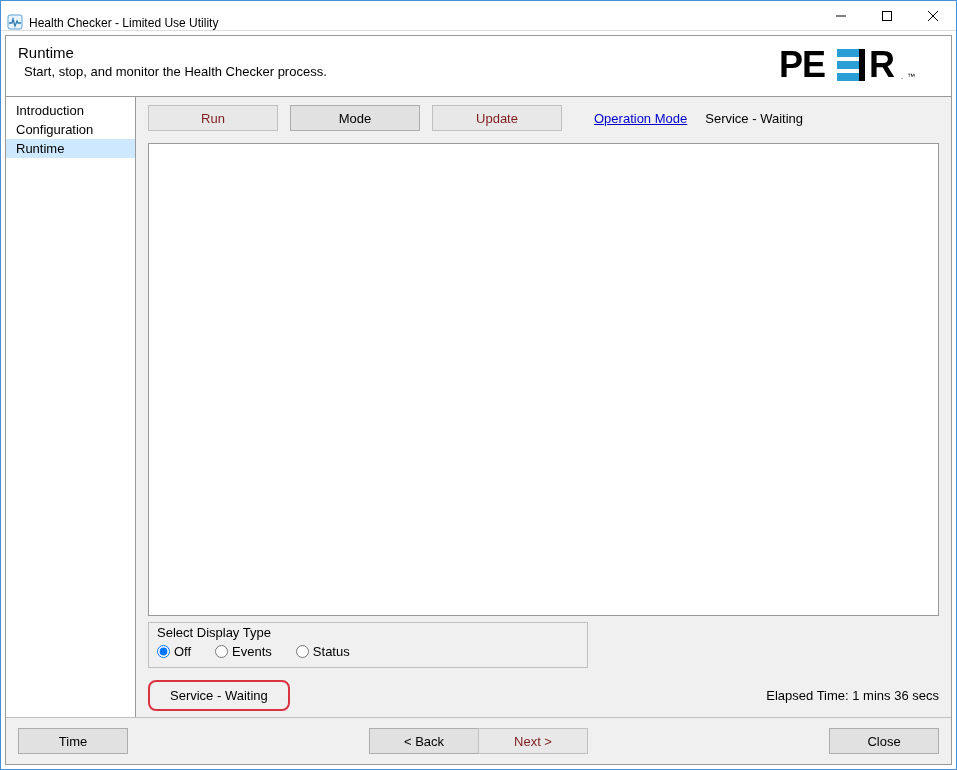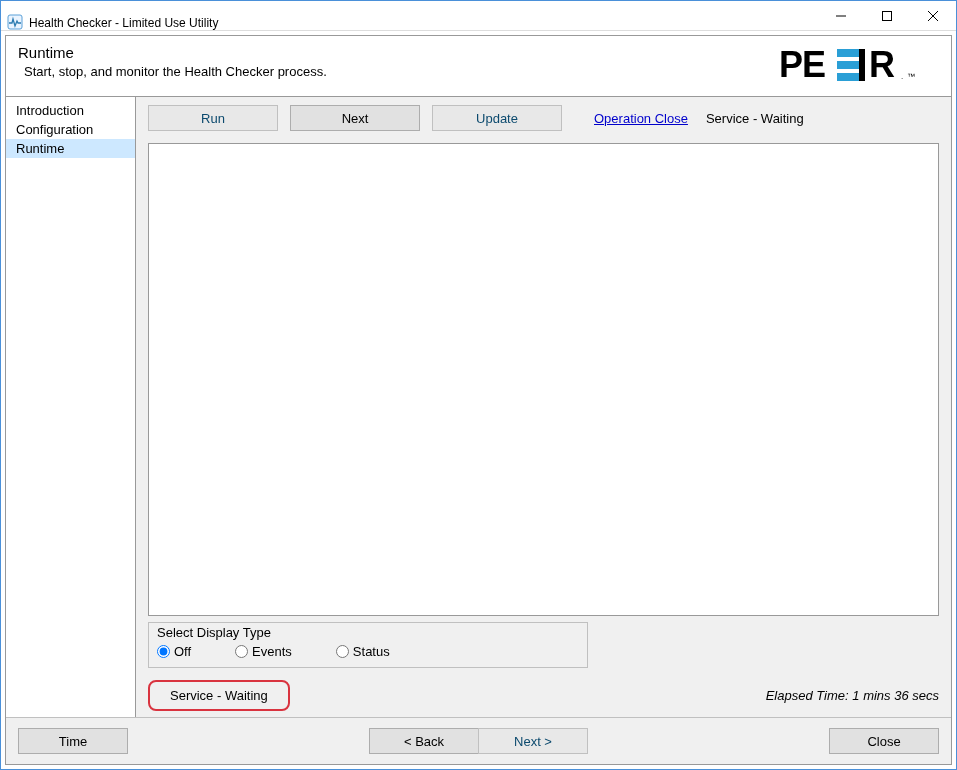--- a/index.html
+++ b/index.html
@@ -100,21 +100,21 @@
     height: 26px;
     background: #e1e1e1;
     border: 1px solid #adadad;
     font-size: 13px;
     display: flex;
     align-items: center;
     justify-content: center;
     cursor: default;
   }
   .btn.disabled {
-    color: #0c4a6e;
+    color: #7f1d1d;
     background: #e8e8e8;
     border-color: #c0c0c0;
   }
   .op-mode-link {
     color: #0000cc;
     text-decoration: underline;
     margin-left: 20px;
     cursor: pointer;
     font-size: 13px;
   }
@@ -136,21 +136,21 @@
     padding: 2px 8px 8px 8px;
     width: 440px;
     background: #f0f0f0;
   }
   .group-title {
     font-size: 13px;
     margin-bottom: 4px;
   }
   .radio-row {
     display: flex;
-    gap: 44px;
+    gap: 24px;
     align-items: flex-end;
   }
   .radio-opt {
     display: flex;
     align-items: center;
     gap: 4px;
     font-size: 13px;
     cursor: default;
   }
   .radio-opt input { margin:0; }
@@ -164,21 +164,20 @@
   }
   .status-left-box {
     border: 2px solid #d9333f;
     border-radius: 8px;
     padding: 6px 20px;
     font-size: 13px;
     background: #f0f0f0;
   }
   .elapsed {
     font-size: 13px;
-    font-style: italic;
   }
 
   .bottom-bar {
     display: flex;
     align-items: center;
     padding: 10px 12px;
     background: #f0f0f0;
     border-top: 1px solid #c0c0c0;
   }
   .bottom-bar .btn { min-width: 110px; }
@@ -245,23 +244,23 @@
     <div class="body-row">
       <div class="sidebar">
         <div class="sidebar-item">Introduction</div>
         <div class="sidebar-item">Configuration</div>
         <div class="sidebar-item selected">Runtime</div>
       </div>
 
       <div class="main-pane">
         <div class="toolbar">
           <div class="btn disabled">Run</div>
-          <div class="btn">Next</div>
+          <div class="btn">Mode</div>
           <div class="btn disabled">Update</div>
-          <span class="op-mode-link">Operation Close</span>
+          <span class="op-mode-link">Operation Mode</span>
           <span class="op-mode-value">Service - Waiting</span>
         </div>
 
         <div class="output-area"></div>
 
         <div class="display-type-group">
           <div class="group-title">Select Display Type</div>
           <div class="radio-row">
             <label class="radio-opt">
               <input type="radio" name="disptype" checked="" style="">

